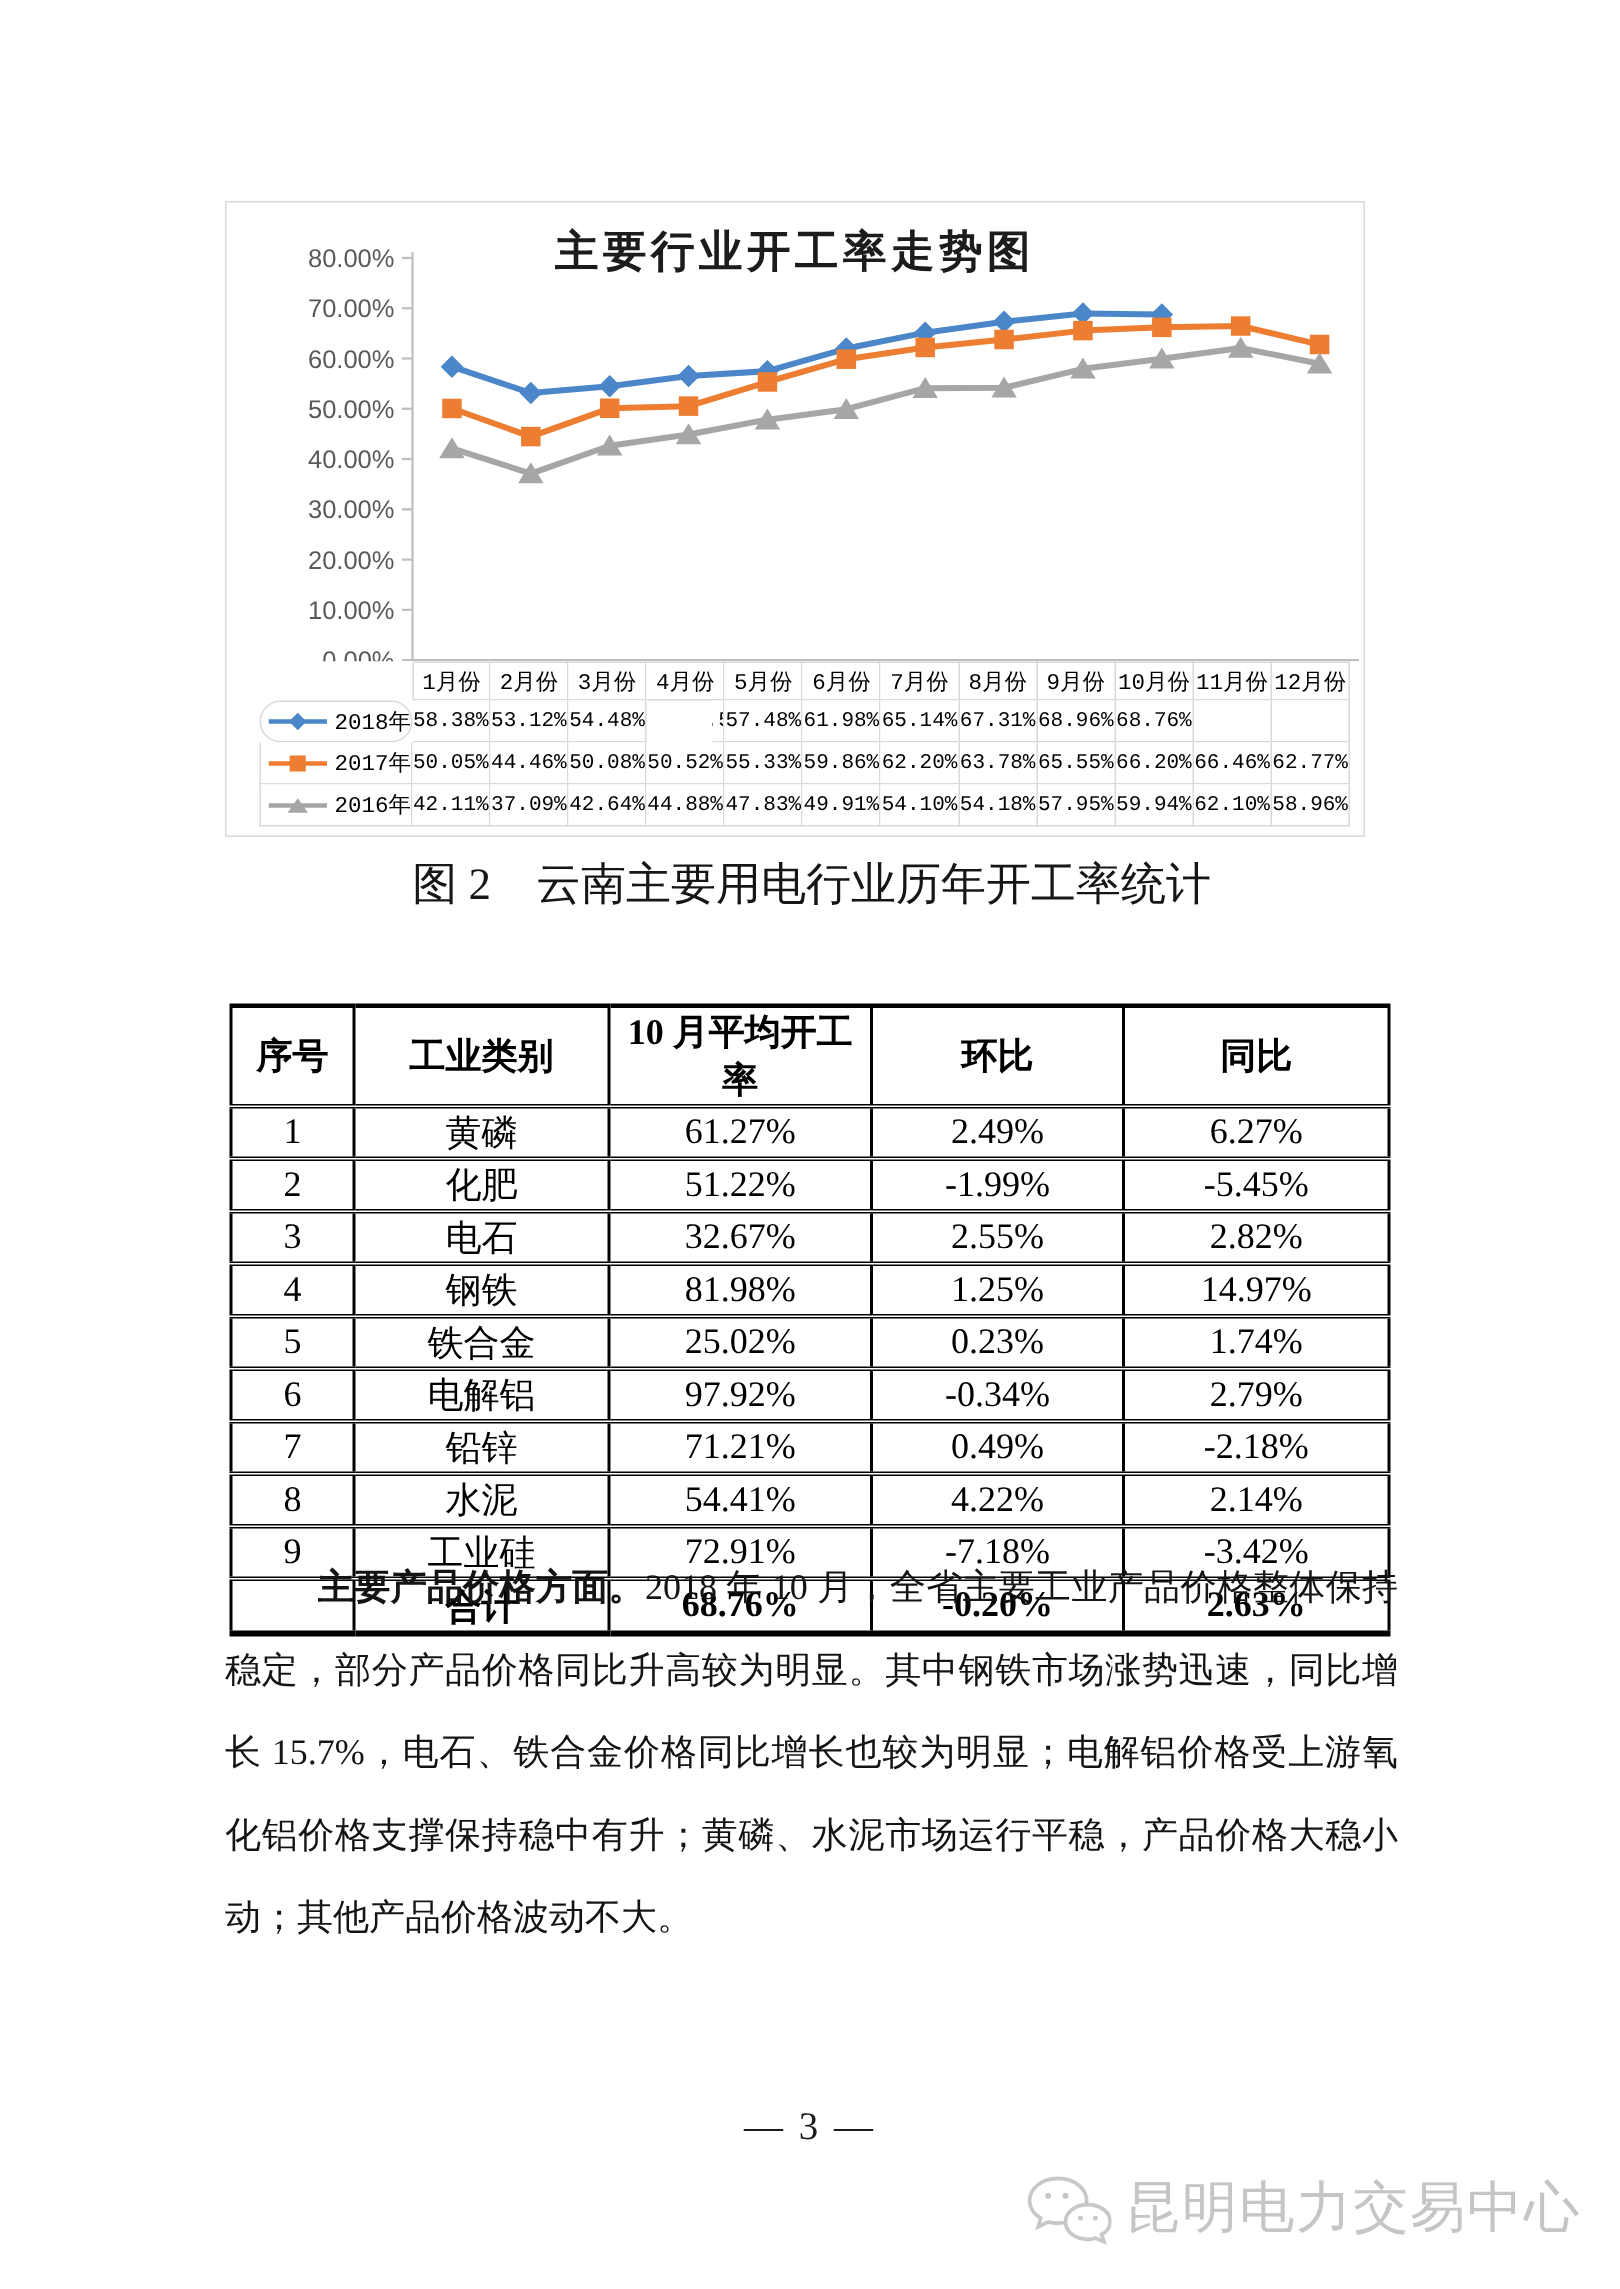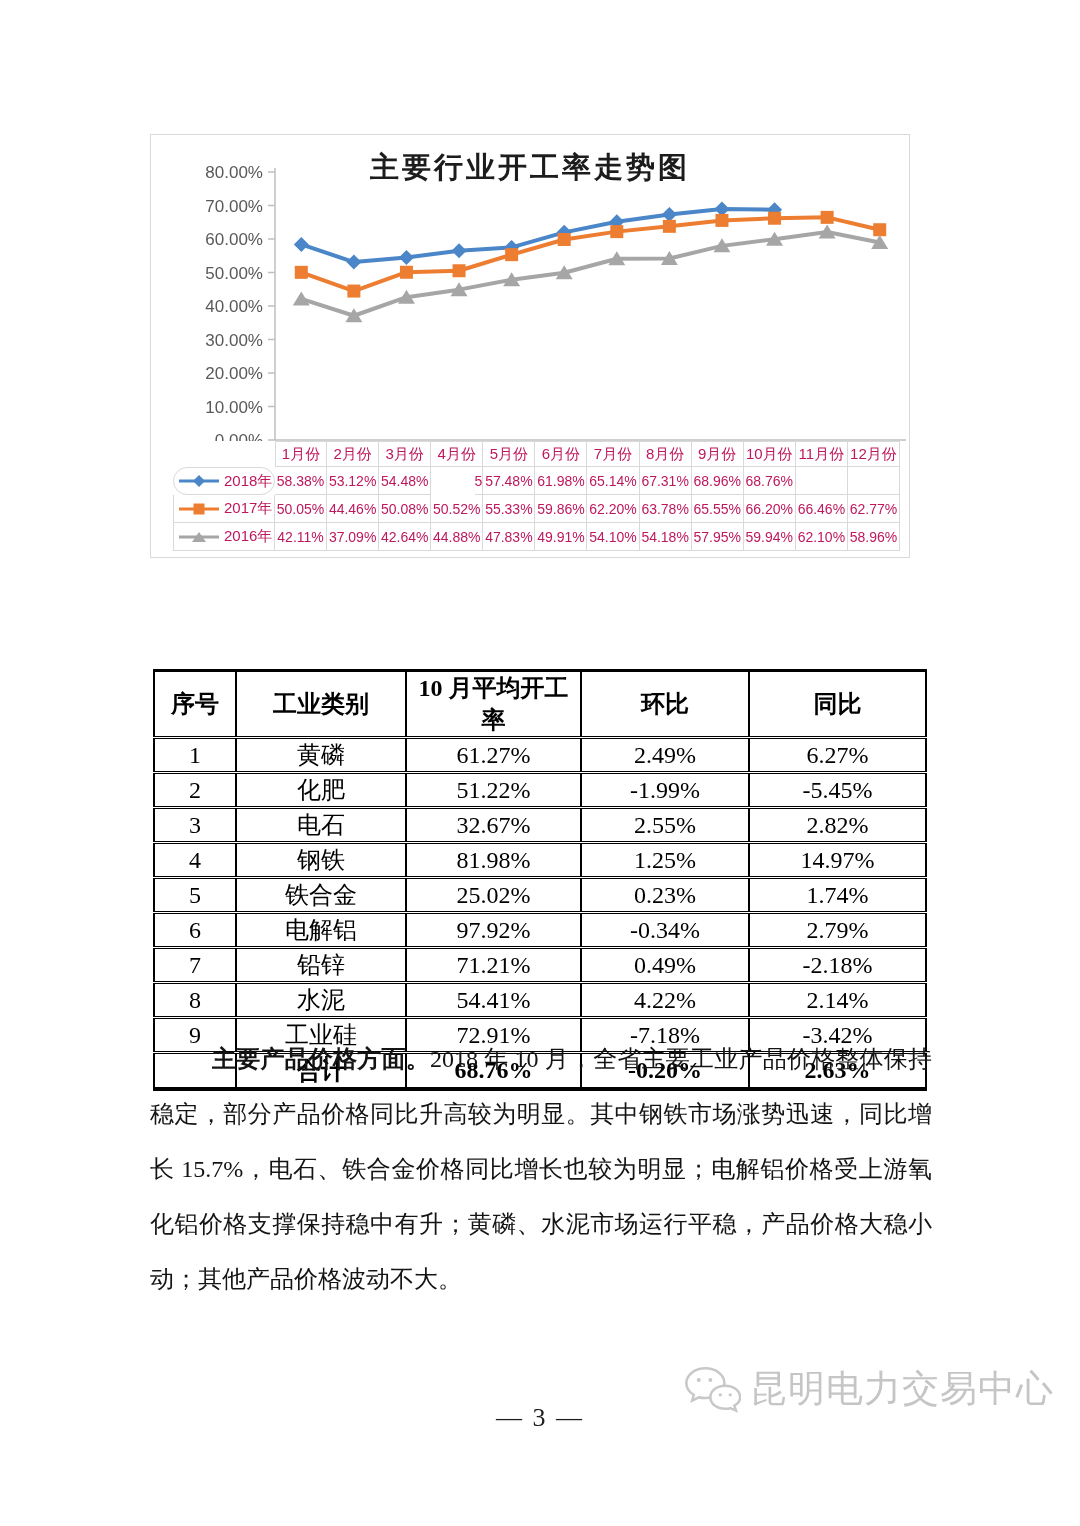--- a/index.html
+++ b/index.html
@@ -10,21 +10,21 @@
   
   .chart-block{position:absolute;left:150px;top:134px;width:758px;height:422px;
                border:1px solid #d9d9d9;background:#fff;}
   .chart-title{position:absolute;top:13px;left:0;width:100%;text-align:center;
                font-family:"Liberation Sans","DejaVu Sans",sans-serif;font-weight:bold;
                font-size:29px;color:#1c1c1c;letter-spacing:3px;}
   #chart-svg{position:absolute;left:0;top:0;}
   .chart-table{position:absolute;left:22px;top:306px;width:727px;display:grid;
                grid-template-columns:102px repeat(12,1fr);
                grid-template-rows:26px 28px 28px 28px;
-               font-family:Liberation Sans, sans-serif;color:#be185d;background:transparent;}
+               font-family:Liberation Mono, monospace;color:#000000;background:transparent;}
   .ct-cell{display:flex;align-items:center;justify-content:center;font-size:14px;
            background:#fff;overflow:hidden;white-space:nowrap;}
   .ct-blank{background:#fff;}
   .ct-month{font-size:15px;}
   .ct-legend{justify-content:flex-start;padding-left:5px;gap:5px;font-size:15px;}
 
   
   .fig-caption{position:absolute;left:150px;width:782px;top:569px;text-align:center;
                font-size:30px;color:#161616;}
   .table-title{position:absolute;left:150px;width:782px;top:634px;text-align:center;
@@ -40,21 +40,21 @@
   .t2 tr.total td{border-bottom:4px solid #000;font-weight:bold;height:33px;}
 
   
   .para{position:absolute;left:150px;top:1032px;width:782px;margin:0;
         font-size:24px;line-height:55px;text-align:justify;text-indent:62px;color:#141414;}
   .para b{font-weight:bold;}
 
   
   .page-number{position:absolute;left:0;top:1403px;width:1080px;text-align:center;
                font-size:26px;color:#1d1d1d;letter-spacing:2px;}
-  .watermark{position:absolute;right:26px;top:1364px;display:flex;align-items:center;gap:9px;}
+  .watermark{position:absolute;right:26px;top:1447px;display:flex;align-items:flex-end;gap:9px;}
   .wm-text{font-family:"Liberation Sans","DejaVu Sans",sans-serif;font-size:37px;
            color:#c5c5c5;letter-spacing:1px;}
 </style>
 </head>
 <body>
 
 <div class="page">
 
   <div class="chart-block">
     <svg id="chart-svg" width="758" height="306" viewBox="0 0 758 306">
@@ -190,20 +190,21 @@
         <div class="ct-cell " style="border-right: 1px solid rgb(217, 217, 217); border-bottom: 1px solid rgb(217, 217, 217);">49.91%</div>
         <div class="ct-cell " style="border-right: 1px solid rgb(217, 217, 217); border-bottom: 1px solid rgb(217, 217, 217);">54.10%</div>
         <div class="ct-cell " style="border-right: 1px solid rgb(217, 217, 217); border-bottom: 1px solid rgb(217, 217, 217);">54.18%</div>
         <div class="ct-cell " style="border-right: 1px solid rgb(217, 217, 217); border-bottom: 1px solid rgb(217, 217, 217);">57.95%</div>
         <div class="ct-cell " style="border-right: 1px solid rgb(217, 217, 217); border-bottom: 1px solid rgb(217, 217, 217);">59.94%</div>
         <div class="ct-cell " style="border-right: 1px solid rgb(217, 217, 217); border-bottom: 1px solid rgb(217, 217, 217);">62.10%</div>
         <div class="ct-cell " style="border-right: 1px solid rgb(217, 217, 217); border-bottom: 1px solid rgb(217, 217, 217);">58.96%</div>
       </div>
   </div>
 
+  <div class="fig-caption">图 2　云南主要用电行业历年开工率统计</div>
 
 
   <table class="t2" id="main-table">
       <colgroup>
         <col style="width: 82px;">
         <col style="width: 170px;">
         <col style="width: 175px;">
         <col style="width: 168px;">
         <col style="width: 177px;">
       </colgroup>

